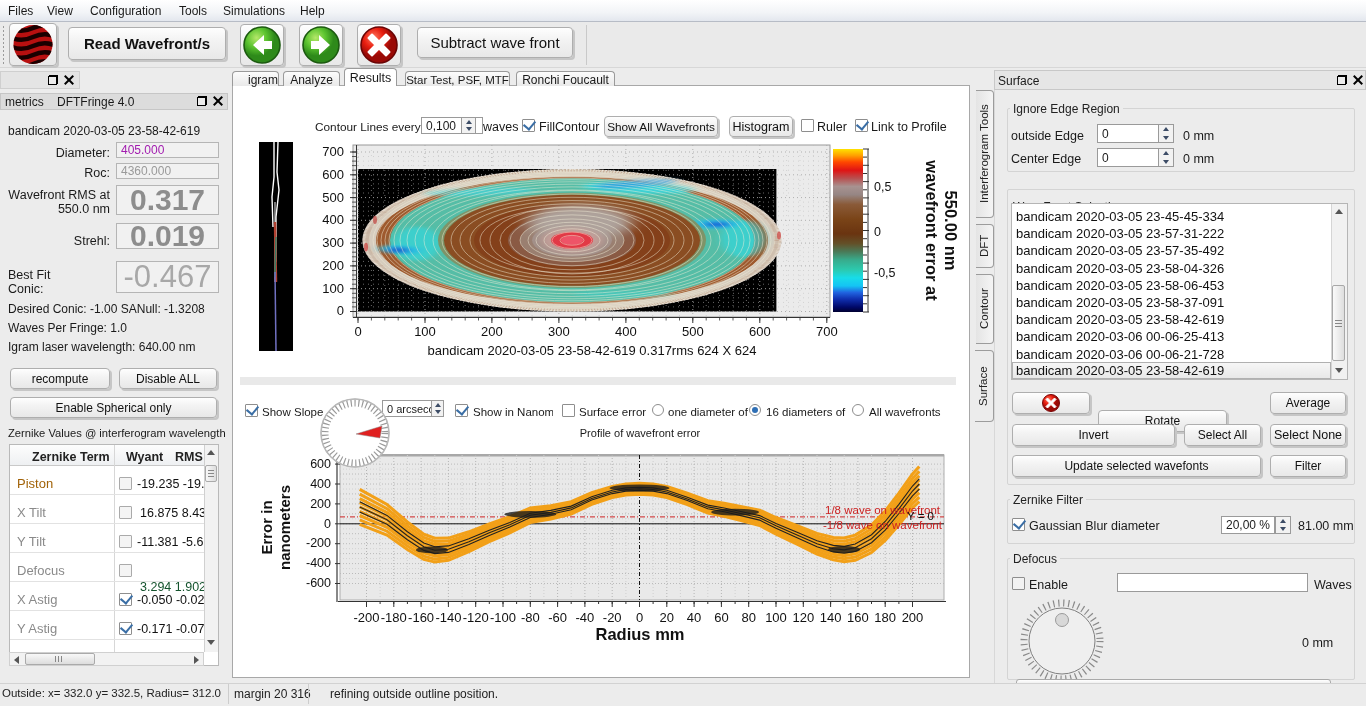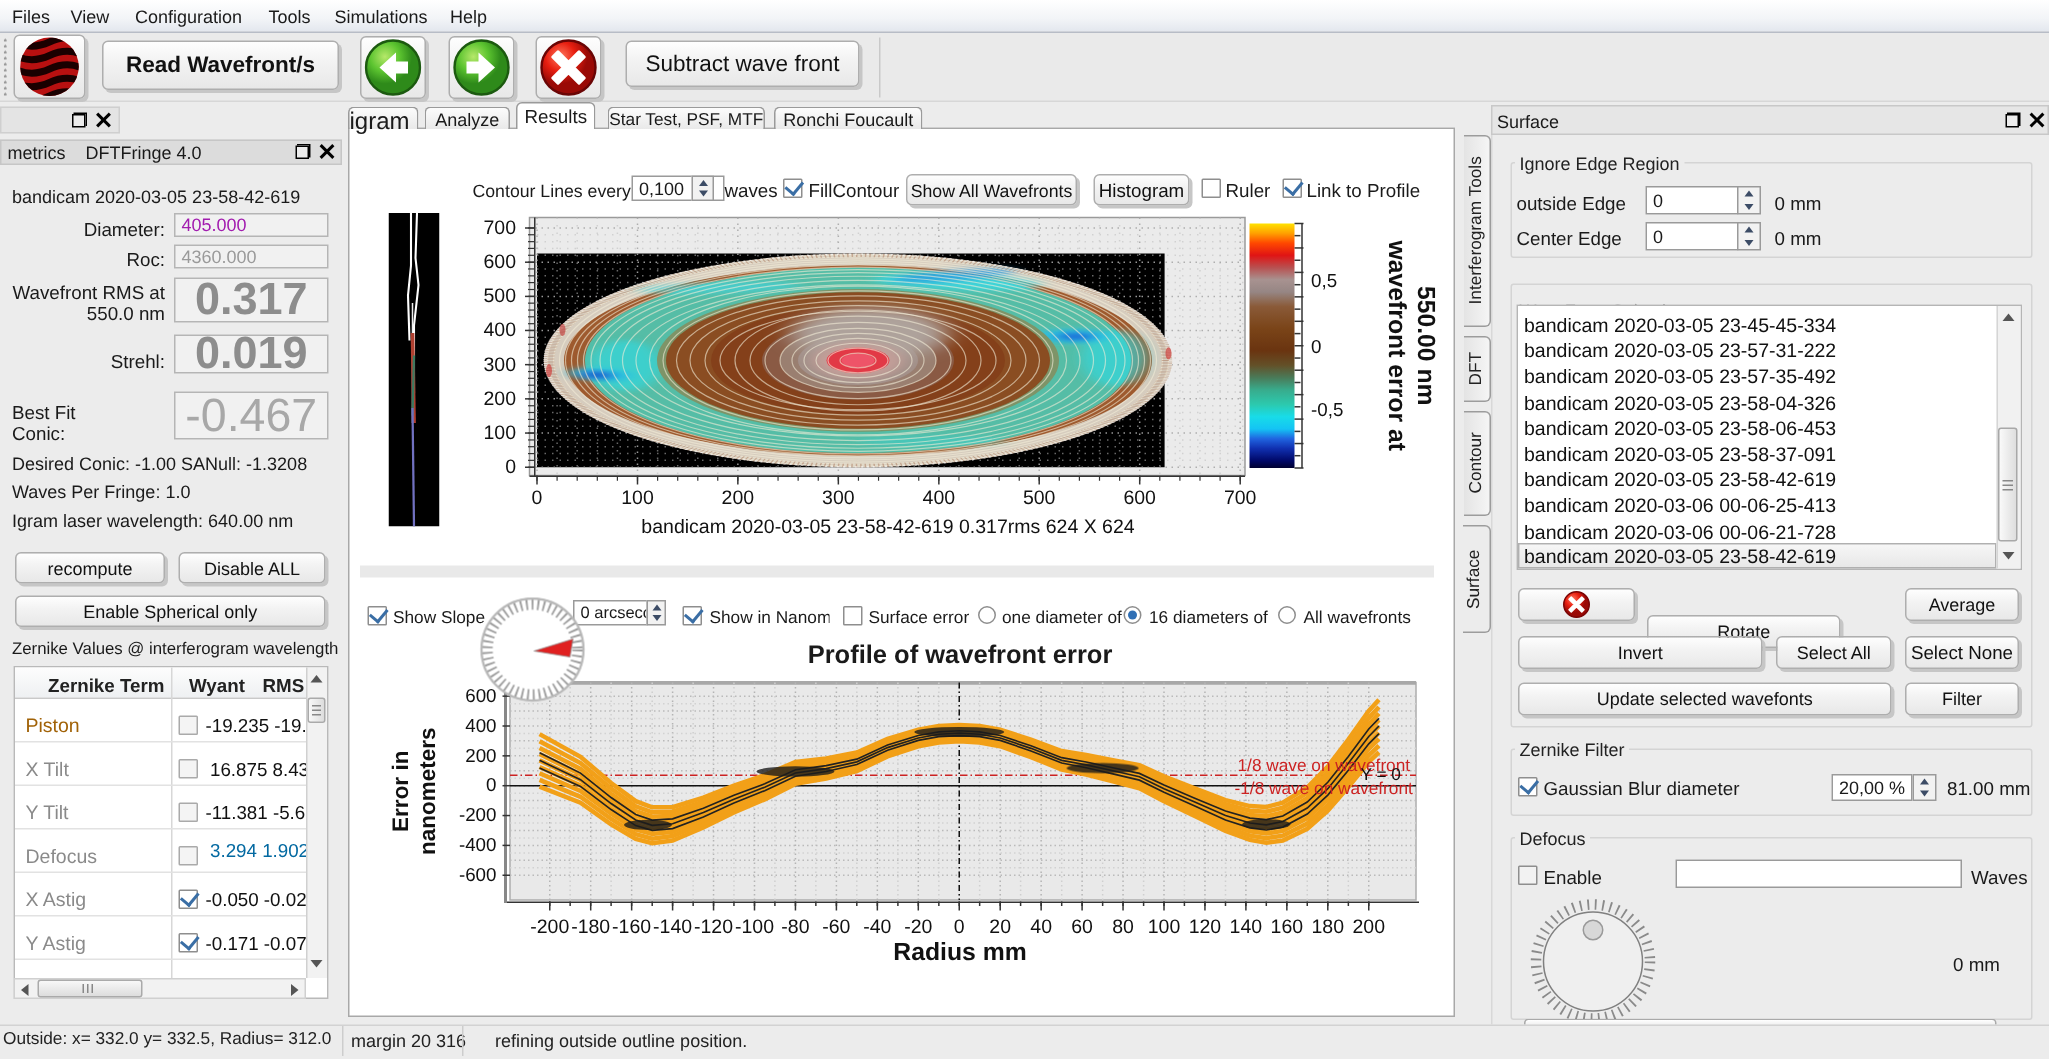--- a/index.html
+++ b/index.html
@@ -131,21 +131,21 @@
 <div class="abs" style="left:17px;top:505px;font-size:13px;color:#8a8a8a">X Tilt</div>
 <div class="cb" style="left:119px;top:506px;background:#f4f4f4;border-color:#aaa"></div>
 <div class="abs" style="left:140px;top:506px;font-size:12.5px;color:#111">16.875   8.43</div>
 <div class="abs" style="left:10px;top:523px;width:194px;height:1px;background:#e2e2e2"></div>
 <div class="abs" style="left:17px;top:534px;font-size:13px;color:#8a8a8a">Y Tilt</div>
 <div class="cb" style="left:119px;top:535px;background:#f4f4f4;border-color:#aaa"></div>
 <div class="abs" style="left:137px;top:535px;font-size:12.5px;color:#111">-11.381  -5.6</div>
 <div class="abs" style="left:10px;top:552px;width:194px;height:1px;background:#e2e2e2"></div>
 <div class="abs" style="left:17px;top:563px;font-size:13px;color:#8a8a8a">Defocus</div>
 <div class="cb" style="left:119px;top:564px;background:#f4f4f4;border-color:#aaa"></div>
-<div class="abs" style="left:140px;top:560px;font-size:12.5px;color:#0369a1">3.294   1.902</div>
+<div class="abs" style="left:140px;top:580px;font-size:12.5px;color:#14532d">3.294   1.902</div>
 <div class="abs" style="left:10px;top:581px;width:194px;height:1px;background:#e2e2e2"></div>
 <div class="abs" style="left:17px;top:592px;font-size:13px;color:#8a8a8a">X Astig</div>
 <div class="cb chk" style="left:119px;top:593px"></div>
 <div class="abs" style="left:137px;top:593px;font-size:12.5px;color:#111">-0.050  -0.02</div>
 <div class="abs" style="left:10px;top:610px;width:194px;height:1px;background:#e2e2e2"></div>
 <div class="abs" style="left:17px;top:621px;font-size:13px;color:#8a8a8a">Y Astig</div>
 <div class="cb chk" style="left:119px;top:622px"></div>
 <div class="abs" style="left:137px;top:622px;font-size:12.5px;color:#111">-0.171  -0.07</div>
 <div class="abs" style="left:10px;top:639px;width:194px;height:1px;background:#e2e2e2"></div>
 
@@ -156,21 +156,21 @@
 <div class="abs" style="left:207px;top:640px;width:0;height:0;border-left:4px solid transparent;border-right:4px solid transparent;border-top:5px solid #555"></div>
 
 <div class="abs" style="left:9px;top:652px;width:195px;height:14px;background:#f2f2f2;border:1px solid #d0d0d0"></div>
 <div class="abs" style="left:14px;top:656px;width:0;height:0;border-top:4px solid transparent;border-bottom:4px solid transparent;border-right:5px solid #555"></div>
 <div class="abs" style="left:25px;top:653px;width:70px;height:12px;background:linear-gradient(#f8f8f8,#ddd);border:1px solid #aaa;border-radius:2px"></div>
 <div class="abs" style="left:55px;top:656px;width:1px;height:6px;background:#888;box-shadow:3px 0 0 #888,6px 0 0 #888"></div>
 <div class="abs" style="left:194px;top:656px;width:0;height:0;border-top:4px solid transparent;border-bottom:4px solid transparent;border-left:5px solid #555"></div>
 
 <div class="abs" style="left:232px;top:85px;width:738px;height:593px;background:#fff;border:1px solid #a8a8a8"></div>
 
-<div class="abs" style="left:232px;top:71px;width:47px;height:15px;background:linear-gradient(#fcfcfc,#e9e9e9);border:1px solid #9a9a9a;border-bottom:none;border-radius:4px 4px 0 0;text-align:left;font-size:16px;padding-top:1px">igram</div>
+<div class="abs" style="left:232px;top:71px;width:47px;height:15px;background:linear-gradient(#fcfcfc,#e9e9e9);border:1px solid #9a9a9a;border-bottom:none;border-radius:4px 4px 0 0;text-align:right;font-size:12px;padding-top:1px">igram</div>
 <div class="abs" style="left:283px;top:71px;width:57px;height:15px;background:linear-gradient(#fcfcfc,#e9e9e9);border:1px solid #9a9a9a;border-bottom:none;border-radius:4px 4px 0 0;text-align:center;font-size:12px;padding-top:1px">Analyze</div>
 <div class="abs" style="left:344px;top:68px;width:53px;height:18px;background:#fff;border:1px solid #9a9a9a;border-bottom:none;border-radius:4px 4px 0 0;text-align:center;font-size:12.5px;padding-top:2px;z-index:3">Results</div>
 <div class="abs" style="left:405px;top:71px;width:105px;height:15px;background:linear-gradient(#fcfcfc,#e9e9e9);border:1px solid #9a9a9a;border-bottom:none;border-radius:4px 4px 0 0;text-align:center;font-size:11.5px;padding-top:2px;white-space:nowrap">Star Test, PSF, MTF</div>
 <div class="abs" style="left:516px;top:71px;width:99px;height:15px;background:linear-gradient(#fcfcfc,#e9e9e9);border:1px solid #9a9a9a;border-bottom:none;border-radius:4px 4px 0 0;text-align:center;font-size:12px;padding-top:1px">Ronchi  Foucault</div>
 
 <div class="abs" style="left:315px;top:120px;font-size:11.8px">Contour Lines every</div>
 <div class="field" style="left:421px;top:117px;width:62px;height:17px;font-size:12px">0,100</div>
 <div class="spinbtns" style="left:461px;top:117px;height:17px;width:15px">
     <div>
       <span class="arr-up"></span>
@@ -521,21 +521,21 @@
 <div class="cb chk" style="left:455px;top:404px"></div>
 <div class="abs" style="left:473px;top:406px;font-size:11.5px;width:80px;overflow:hidden;white-space:nowrap">Show in Nanome</div>
 <div class="cb" style="left:562px;top:404px"></div>
 <div class="abs" style="left:579px;top:406px;font-size:11.5px">Surface error</div>
 <div class="radio" style="left:652px;top:404px"></div>
 <div class="abs" style="left:668px;top:406px;font-size:11.5px">one diameter of</div>
 <div class="radio sel" style="left:749px;top:404px"></div>
 <div class="abs" style="left:766px;top:406px;font-size:11.5px">16 diameters of</div>
 <div class="radio" style="left:852px;top:404px"></div>
 <div class="abs" style="left:869px;top:406px;font-size:11.5px">All wavefronts</div>
-<div class="abs" style="left:450px;top:427px;width:380px;text-align:center;font-size:17px;font-weight:bold">Profile of wavefront error</div>
+<div class="abs" style="left:450px;top:427px;width:380px;text-align:center;font-size:11px;font-weight:normal">Profile of wavefront error</div>
 
 <svg class="abs" style="left:250px;top:450px" width="712" height="212" viewBox="0 0 712 212" font-family="Liberation Sans, sans-serif" fill="#111">
  <rect x="90" y="5" width="604" height="145" fill="#e9e9e9" stroke="#adadad"></rect>
  <rect x="90" y="4" width="604" height="2.5" fill="#a8a8a8"></rect>
  <line x1="87" y1="5" x2="87" y2="152" stroke="#888" stroke-width="2"></line>
 <line x1="116.5" y1="5" x2="116.5" y2="150" stroke="#b4b4b4" stroke-width="1" stroke-dasharray="1 2"></line>
 <line x1="130.1" y1="5" x2="130.1" y2="150" stroke="#cfcfcf" stroke-width="1" stroke-dasharray="1 2"></line>
 <line x1="143.8" y1="5" x2="143.8" y2="150" stroke="#b4b4b4" stroke-width="1" stroke-dasharray="1 2"></line>
 <line x1="157.4" y1="5" x2="157.4" y2="150" stroke="#cfcfcf" stroke-width="1" stroke-dasharray="1 2"></line>
 <line x1="171.1" y1="5" x2="171.1" y2="150" stroke="#b4b4b4" stroke-width="1" stroke-dasharray="1 2"></line>

